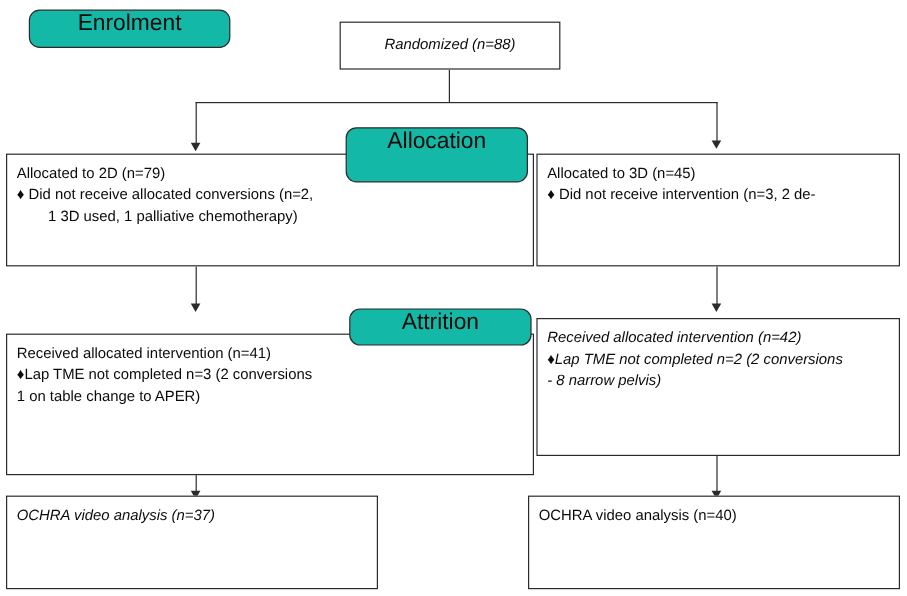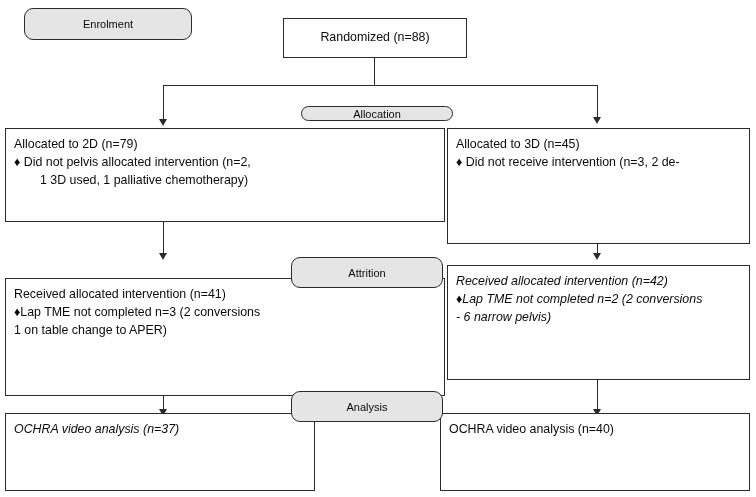--- a/index.html
+++ b/index.html
@@ -31,27 +31,27 @@
   }
   .node-box .line {
     white-space: pre;
   }
   .node-box .line.indent {
     padding-left: 26px;
   }
   .stage-pill {
     position: absolute;
     box-sizing: border-box;
-    background: #e5e5e5;
+    background: #14b8a6;
     border: 1.3px solid #2b2b2b;
     border-radius: 9px;
     display: flex;
-    align-items: center;
+    align-items: flex-start;
     justify-content: center;
-    font-size: 11px;
+    font-size: 19px;
     color: #0b0b0b;
     z-index: 5;
   }
   .conn {
     position: absolute;
     background: #2b2b2b;
     z-index: 1;
   }
   .conn.v { width: 1.4px; }
   .conn.h { height: 1.4px; }
@@ -67,77 +67,74 @@
 </style>
 </head>
 <body>
 
 <div id="diagram">
 
   <div class="stage-pill" style="left:24px; top:8px; width:168px; height:32px;">
     <span>Enrolment</span>
   </div>
 
-  <div class="node-box" style="left:283px; top:18px; width:184px; height:40px; display:flex; align-items:center; justify-content:center; padding:16px;">
+  <div class="node-box" style="left:283px; top:18px; width:184px; height:40px; display:flex; align-items:center; justify-content:center; padding:16px;font-style:italic;">
     <span class="line">Randomized (n=88)</span>
   </div>
 
   <div class="conn v" style="left:374px; top:58px; height:27px;"></div>
   <div class="conn h" style="left:163px; top:85px; width:435px;"></div>
   <div class="conn v" style="left:163px; top:85px; height:36px;"></div>
   <div class="arrow-head" style="left:159px; top:119px;"></div>
   <div class="conn v" style="left:597px; top:85px; height:34px;"></div>
   <div class="arrow-head" style="left:593px; top:117px;"></div>
 
   <div class="node-box" style="left:5px; top:128px; width:440px; height:94px;">
     <div class="line">Allocated to 2D (n=79)</div>
-    <div class="line">♦ Did not pelvis allocated intervention (n=2,</div>
+    <div class="line">♦ Did not receive allocated conversions (n=2,</div>
     <div class="line indent">1 3D used, 1 palliative chemotherapy)</div>
   </div>
 
-  <div class="node-box" style="left:447px; top:128px; width:303px; height:116px;">
+  <div class="node-box" style="left:447px; top:128px; width:303px; height:94px;">
     <div class="line">Allocated to 3D (n=45)</div>
     <div class="line">♦ Did not receive intervention (n=3, 2 de-</div>
   </div>
 
-  <div class="stage-pill" style="left:301px; top:106px; width:152px; height:15px;">
+  <div class="stage-pill" style="left:288px; top:106px; width:152px; height:46px;">
     <span>Allocation</span>
   </div>
 
   <div class="conn v" style="left:163px; top:222px; height:33px;"></div>
   <div class="arrow-head" style="left:159px; top:253px;"></div>
   <div class="conn v" style="left:597px; top:222px; height:33px;"></div>
   <div class="arrow-head" style="left:593px; top:253px;"></div>
 
   <div class="node-box" style="left:5px; top:262px; width:440px; height:118px;margin-top:16px;">
     <div class="line">Received allocated intervention (n=41)</div>
     <div class="line">♦Lap TME not completed n=3 (2 conversions</div>
     <div class="line">1 on table change to APER)</div>
   </div>
 
   <div class="node-box" style="left:447px; top:265px; width:303px; height:115px;font-style:italic;">
     <div class="line">Received allocated intervention (n=42)</div>
     <div class="line">♦Lap TME not completed n=2 (2 conversions</div>
-    <div class="line">- 6 narrow pelvis)</div>
+    <div class="line">- 8 narrow pelvis)</div>
   </div>
 
   <div class="stage-pill" style="left:291px; top:257px; width:152px; height:31px;">
     <span>Attrition</span>
   </div>
 
   <div class="conn v" style="left:163px; top:380px; height:33px;"></div>
   <div class="arrow-head" style="left:159px; top:409px;"></div>
   <div class="conn v" style="left:597px; top:380px; height:33px;"></div>
   <div class="arrow-head" style="left:593px; top:409px;"></div>
 
   <div class="node-box" style="left:5px; top:413px; width:310px; height:78px;font-style:italic;">
     <div class="line">OCHRA video analysis (n=37)</div>
   </div>
 
   <div class="node-box" style="left:440px; top:413px; width:310px; height:78px;">
     <div class="line">OCHRA video analysis (n=40)</div>
   </div>
 
-  <div class="stage-pill" style="left:291px; top:391px; width:152px; height:31px;">
-    <span>Analysis</span>
-  </div>
 
 </div>
 
 </body></html>

